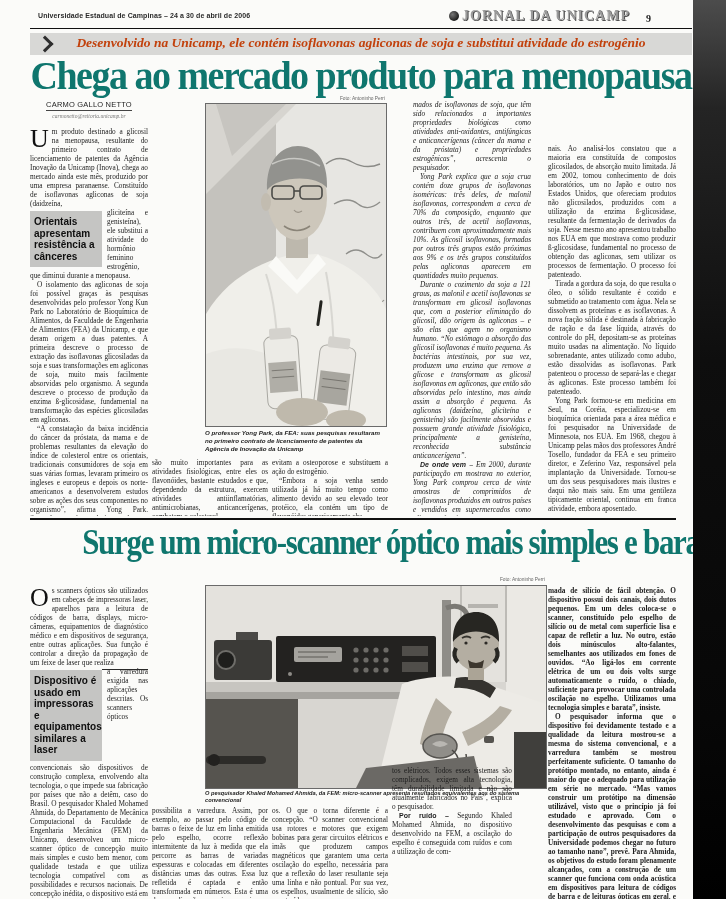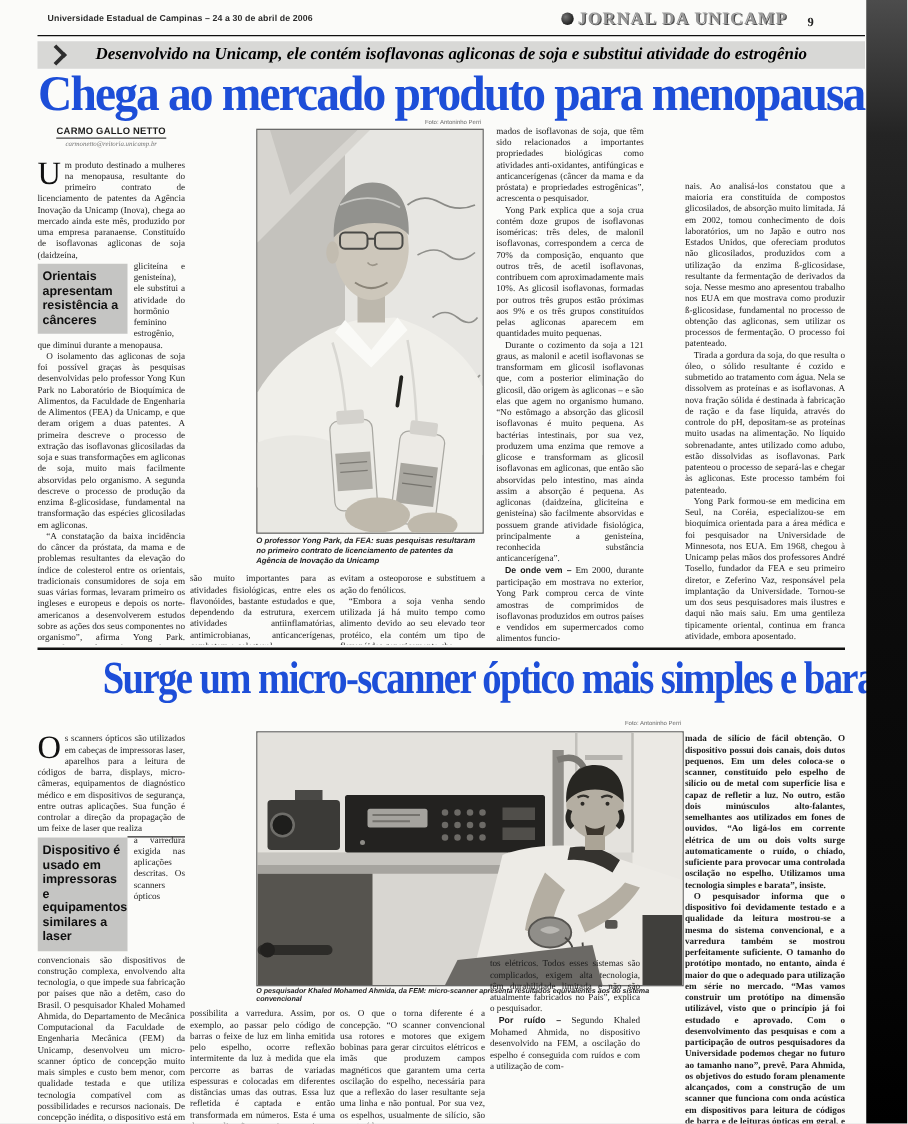--- a/index.html
+++ b/index.html
@@ -13,43 +13,43 @@
   .mh-left{left:38px;top:12px;font-family:"Liberation Sans",sans-serif;font-size:7px;font-weight:bold;color:#2b2b2b;letter-spacing:.1px;}
   .mh-right{right:96px;top:8px;font-family:"Liberation Serif",serif;font-weight:bold;font-size:14px;
             color:#9a9a9a;letter-spacing:1px;text-shadow:1px 1px 0 #4f4f4f;}
   .logo-dot{display:inline-block;width:10px;height:10px;border-radius:50%;
             background:radial-gradient(circle at 35% 35%,#777 0%,#1f1f1f 70%);vertical-align:-1px;margin-right:3px;}
   .pageno{left:646px;top:13px;font-size:10px;font-weight:bold;color:#222;}
   .rule{left:30px;width:662px;background:#101010;}
   
   .kicker{left:30px;top:33px;width:662px;height:22px;background:#d8d8d6;}
   .kicker-text{position:absolute;left:0;top:2px;width:100%;text-align:center;
-               font-style:italic;font-weight:bold;font-size:13.5px;color:#000000;}
+               font-style:italic;font-weight:bold;font-size:13.5px;color:#c2410c;}
   .chev{position:absolute;left:9px;top:5px;width:9px;height:9px;
         border-top:3px solid #2e2e2e;border-right:3px solid #2e2e2e;transform:rotate(45deg);}
   
-  .headline{left:30px;width:662px;text-align:center;font-weight:bold;color:#1d4ed8;white-space:nowrap;}
+  .headline{left:30px;width:662px;text-align:center;font-weight:bold;color:#0f766e;white-space:nowrap;}
   .headline .cond{display:inline-block;transform-origin:center;letter-spacing:-1.5px;}
   .h1{top:53px;font-size:38px;}
   .h1 .cond{transform:scaleX(1.0) scaleY(1.05);}
   .h2{top:521px;font-size:36px;}
   .h2 .cond{transform:scaleX(0.86) scaleY(1.02);}
   
   .col{font-size:7.3px;line-height:9px;text-align:justify;overflow:hidden;}
   .col p{margin:0;}
   .col p + p{text-indent:7px;}
   .dropcap{float:left;font-size:26px;line-height:21px;padding:1px 3px 0 0;font-weight:normal;color:#111;}
   .lead{font-family:"Liberation Sans",sans-serif;font-weight:bold;font-size:7px;}
   .pq{float:left;width:64px;background:#c5c5c3;padding:5px 4px;margin:3px 5px 2px 0;
       font-family:"Liberation Sans",sans-serif;font-weight:bold;font-size:10px;line-height:1.15;
       color:#0f0f0f;text-align:left;position:relative;}
   .pq.ruled::after{content:"";position:absolute;top:-1px;left:100%;width:46px;border-top:1px solid #2a2a2a;}
   
   .byline-wrap{text-align:center;margin:0 0 6px 0;}
-  .byline{font-family:"Liberation Sans",sans-serif;font-weight:bold;font-size:7.5px;
+  .byline{font-family:"Liberation Sans",sans-serif;font-weight:normal;font-size:7.5px;
           border-bottom:1px solid #444;display:inline-block;padding-bottom:1px;letter-spacing:.2px;}
   .email{font-size:5.5px;font-style:italic;color:#777;display:block;margin-top:1px;}
   
   .photo{border:1px solid #6a6a6a;background:#cfcdc9;}
   .credit{font-family:"Liberation Sans",sans-serif;font-size:4.8px;color:#666;text-align:right;}
   .caption{font-family:"Liberation Sans",sans-serif;font-weight:bold;font-style:italic;
            font-size:6.2px;line-height:1.3;color:#242424;text-align:left;}
   .cap2{font-size:5.7px;}
 </style>
 </head>
@@ -67,21 +67,21 @@
     <div class="kicker-text">Desenvolvido na Unicamp, ele contém isoflavonas agliconas de soja e substitui atividade do estrogênio</div>
   </div>
 
   <div class="abs headline h1"><span class="cond">Chega ao mercado produto para menopausa</span></div>
 
   <div class="abs col" style="left:30px;top:100px;width:118px;height:416px;">
     <div class="byline-wrap">
       <span class="byline">CARMO GALLO NETTO</span>
       <span class="email">carmonetto@reitoria.unicamp.br</span>
     </div>
-    <p><span class="dropcap">U</span><span>m produto destinado a mulheres na menopausa, resultante do primeiro contrato de licenciamento de patentes da Agência Inovação da Unicamp (Inova), chega ao mercado ainda este mês, produzido por uma empresa paranaense. Constituído de isoflavonas agliconas de soja (daidzeína,</span></p>
+    <p><span class="dropcap">U</span><span>m produto destinado a glicosil na menopausa, resultante do primeiro contrato de licenciamento de patentes da Agência Inovação da Unicamp (Inova), chega ao mercado ainda este mês, produzido por uma empresa paranaense. Constituído de isoflavonas agliconas de soja (daidzeína,</span></p>
     <p style="text-indent:0;"><span class="pq">Orientais apresentam resistência a cânceres</span><span>gliciteína e genisteína), ele substitui a atividade do hormônio feminino estrogênio, que diminui durante a menopausa.</span></p>
     <p>O isolamento das agliconas de soja foi possível graças às pesquisas desenvolvidas pelo professor Yong Kun Park no Laboratório de Bioquímica de Alimentos, da Faculdade de Engenharia de Alimentos (FEA) da Unicamp, e que deram origem a duas patentes. A primeira descreve o processo de extração das isoflavonas glicosiladas da soja e suas transformações em agliconas de soja, muito mais facilmente absorvidas pelo organismo. A segunda descreve o processo de produção da enzima ß-glicosidase, fundamental na transformação das espécies glicosiladas em agliconas.</p>
     <p>“A constatação da baixa incidência do câncer da próstata, da mama e de problemas resultantes da elevação do índice de colesterol entre os orientais, tradicionais consumidores de soja em suas várias formas, levaram primeiro os ingleses e europeus e depois os norte-americanos a desenvolverem estudos sobre as ações dos seus componentes no organismo”, afirma Yong Park. Segundo o professor, hoje se sabe que os compostos fenólicos</p>
   </div>
 
   <div class="abs credit" style="left:265px;top:96px;width:120px;">Foto: Antoninho Perri</div>
   <div class="abs photo" style="left:205px;top:103px;width:180px;height:322px;">
     <svg width="180" height="322" viewBox="0 0 180 322" xmlns="http://www.w3.org/2000/svg">
       <rect width="180" height="322" fill="#c4c2bd"></rect>
       <rect x="70" y="0" width="110" height="260" fill="#e7e6e2"></rect>
@@ -135,25 +135,25 @@
       <ellipse cx="96" cy="308" rx="26" ry="14" fill="#bfb9ac"></ellipse>
       <ellipse cx="140" cy="316" rx="20" ry="10" fill="#bfb9ac"></ellipse>
     </svg>
   </div>
   <div class="abs caption" style="left:205px;top:429px;width:180px;">O professor Yong Park, da FEA: suas pesquisas resultaram no primeiro contrato de licenciamento de patentes da Agência de Inovação da Unicamp</div>
 
   <div class="abs col" style="left:152px;top:458px;width:116px;height:58px;">
     <p>são muito importantes para as atividades fisiológicas, entre eles os flavonóides, bastante estudados e que, dependendo da estrutura, exercem atividades antiinflamatórias, antimicrobianas, anticancerígenas, combatem o colesterol,</p>
   </div>
   <div class="abs col" style="left:272px;top:458px;width:116px;height:58px;">
-    <p>evitam a osteoporose e substituem a ação do fenólicos.</p>
+    <p>evitam a osteoporose e substituem a ação do estrogênio.</p>
     <p>“Embora a soja venha sendo utilizada já há muito tempo como alimento devido ao seu elevado teor protéico, ela contém um tipo de flavonóides genericamente cha-</p>
   </div>
 
-  <div class="abs col" style="left:397px;top:100px;width:118px;height:416px;">
+  <div class="abs col" style="left:413px;top:100px;width:118px;height:416px;font-style:italic;">
     <p>mados de isoflavonas de soja, que têm sido relacionados a importantes propriedades biológicas como atividades anti-oxidantes, antifúngicas e anticancerígenas (câncer da mama e da próstata) e propriedades estrogênicas”, acrescenta o pesquisador.</p>
     <p>Yong Park explica que a soja crua contém doze grupos de isoflavonas isoméricas: três deles, de malonil isoflavonas, correspondem a cerca de 70% da composição, enquanto que outros três, de acetil isoflavonas, contribuem com aproximadamente mais 10%. As glicosil isoflavonas, formadas por outros três grupos estão próximas aos 9% e os três grupos constituídos pelas agliconas aparecem em quantidades muito pequenas.</p>
     <p>Durante o cozimento da soja a 121 graus, as malonil e acetil isoflavonas se transformam em glicosil isoflavonas que, com a posterior eliminação do glicosil, dão origem às agliconas – e são elas que agem no organismo humano. “No estômago a absorção das glicosil isoflavonas é muito pequena. As bactérias intestinais, por sua vez, produzem uma enzima que remove a glicose e transformam as glicosil isoflavonas em agliconas, que então são absorvidas pelo intestino, mas ainda assim a absorção é pequena. As agliconas (daidzeína, gliciteína e genisteína) são facilmente absorvidas e possuem grande atividade fisiológica, principalmente a genisteína, reconhecida substância anticancerígena”.</p>
     <p><span class="lead">De onde vem –</span> <span>Em 2000, durante participação em mostrava no exterior, Yong Park comprou cerca de vinte amostras de comprimidos de isoflavonas produzidos em outros países e vendidos em supermercados como alimentos funcio-</span></p>
   </div>
 
   <div class="abs col" style="left:548px;top:100px;width:128px;height:416px;margin-top:44px;">
     <p>nais. Ao analisá-los constatou que a maioria era constituída de compostos glicosilados, de absorção muito limitada. Já em 2002, tomou conhecimento de dois laboratórios, um no Japão e outro nos Estados Unidos, que ofereciam produtos não glicosilados, produzidos com a utilização da enzima ß-glicosidase, resultante da fermentação de derivados da soja. Nesse mesmo ano apresentou trabalho nos EUA em que mostrava como produzir ß-glicosidase, fundamental no processo de obtenção das agliconas, sem utilizar os processos de fermentação. O processo foi patenteado.</p>
     <p>Tirada a gordura da soja, do que resulta o óleo, o sólido resultante é cozido e submetido ao tratamento com água. Nela se dissolvem as proteínas e as isoflavonas. A nova fração sólida é destinada à fabricação de ração e da fase líquida, através do controle do pH, depositam-se as proteínas muito usadas na alimentação. No líquido sobrenadante, antes utilizado como adubo, estão dissolvidas as isoflavonas. Park patenteou o processo de separá-las e chegar às agliconas. Este processo também foi patenteado.</p>
     <p>Yong Park formou-se em medicina em Seul, na Coréia, especializou-se em bioquímica orientada para a área médica e foi pesquisador na Universidade de Minnesota, nos EUA. Em 1968, chegou à Unicamp pelas mãos dos professores André Tosello, fundador da FEA e seu primeiro diretor, e Zeferino Vaz, responsável pela implantação da Universidade. Tornou-se um dos seus pesquisadores mais ilustres e daqui não mais saiu. Em uma gentileza tipicamente oriental, continua em franca atividade, embora aposentado.</p>

